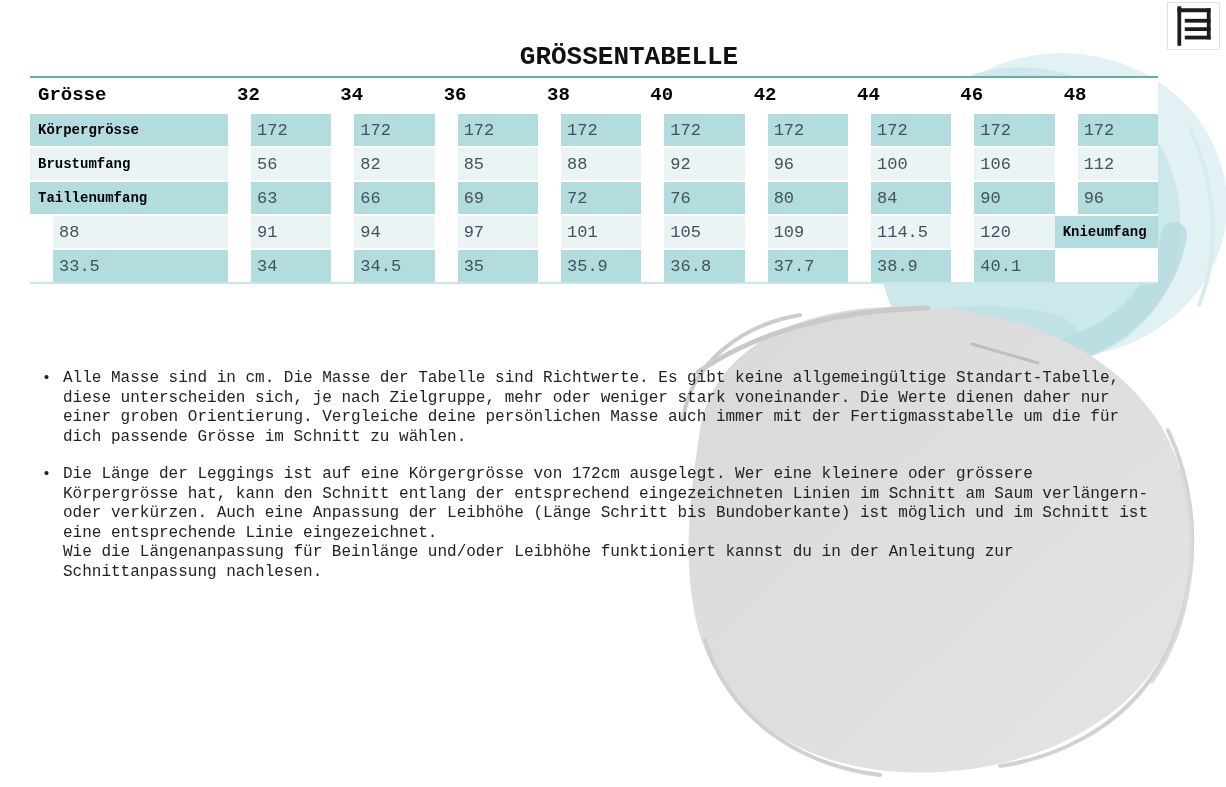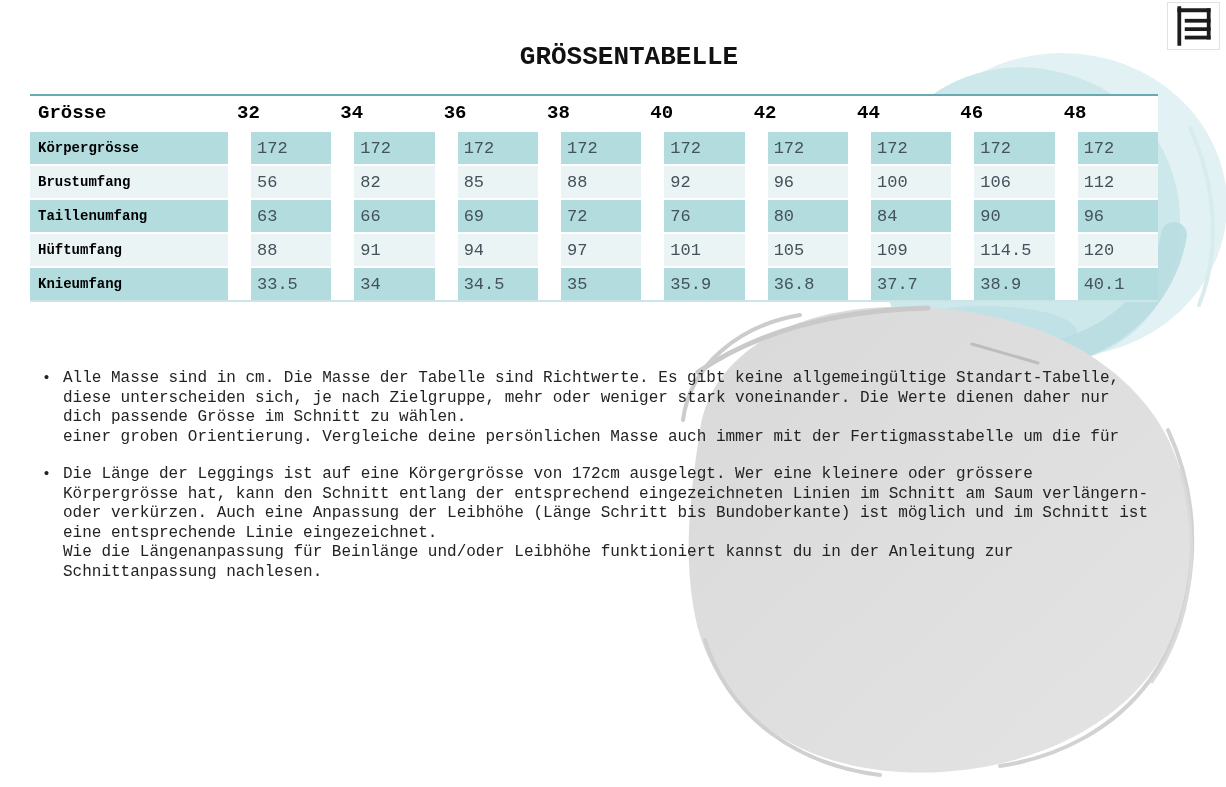--- a/index.html
+++ b/index.html
@@ -22,21 +22,21 @@
   }
 
   .title{
     position:absolute;left:0;top:26px;width:100%;
     text-align:center;font-size:26px;font-weight:bold;
     color:#111;z-index:2;margin:16px;letter-spacing:0;
   }
 
   
   .size-table{
-    position:absolute;left:30px;top:94px;width:1128px;z-index:2;
+    position:absolute;left:30px;top:76px;width:1128px;z-index:2;
     background:#fff;
     border-top:2px solid var(--table-line,#69aab1);
     border-bottom:2px solid var(--table-line-bottom,#cbe5e8);
     display:grid;
     grid-template-columns:198px repeat(9,1fr);
     grid-template-rows:34px repeat(5,32px);
     row-gap:2px;
     box-sizing:border-box;
   }
   .cell{display:flex;align-items:center;box-sizing:border-box;overflow:hidden;}
@@ -138,21 +138,20 @@
       <div class="cell rlabel label-col r-teal">Taillenumfang</div>
       <div class="cell val val-col r-teal">63</div>
       <div class="cell val val-col r-teal">66</div>
       <div class="cell val val-col r-teal">69</div>
       <div class="cell val val-col r-teal">72</div>
       <div class="cell val val-col r-teal">76</div>
       <div class="cell val val-col r-teal">80</div>
       <div class="cell val val-col r-teal">84</div>
       <div class="cell val val-col r-teal">90</div>
       <div class="cell val val-col r-teal">96</div>
-      <div class="cell rlabel label-col r-light">Hüftumfang</div>
       <div class="cell val val-col r-light">88</div>
       <div class="cell val val-col r-light">91</div>
       <div class="cell val val-col r-light">94</div>
       <div class="cell val val-col r-light">97</div>
       <div class="cell val val-col r-light">101</div>
       <div class="cell val val-col r-light">105</div>
       <div class="cell val val-col r-light">109</div>
       <div class="cell val val-col r-light">114.5</div>
       <div class="cell val val-col r-light">120</div>
       <div class="cell rlabel label-col r-teal">Knieumfang</div>
@@ -165,22 +164,22 @@
       <div class="cell val val-col r-teal">37.7</div>
       <div class="cell val val-col r-teal">38.9</div>
       <div class="cell val val-col r-teal">40.1</div>
     </div>
 
   <div class="notes">
       <div class="note">
         <span class="bullet">•</span>
         <div class="note-line">Alle Masse sind in cm. Die Masse der Tabelle sind Richtwerte. Es gibt keine allgemeingültige Standart-Tabelle,</div>
         <div class="note-line">diese unterscheiden sich, je nach Zielgruppe, mehr oder weniger stark voneinander. Die Werte dienen daher nur</div>
+        <div class="note-line">einer groben Orientierung. Vergleiche deine persönlichen Masse auch immer mit der Fertigmasstabelle um die für</div>
         <div class="note-line">dich passende Grösse im Schnitt zu wählen.</div>
-        <div class="note-line">einer groben Orientierung. Vergleiche deine persönlichen Masse auch immer mit der Fertigmasstabelle um die für</div>
       </div>
       <div class="note">
         <span class="bullet">•</span>
         <div class="note-line">Die Länge der Leggings ist auf eine Körgergrösse von 172cm ausgelegt. Wer eine kleinere oder grössere</div>
         <div class="note-line">Körpergrösse hat, kann den Schnitt entlang der entsprechend eingezeichneten Linien im Schnitt am Saum verlängern-</div>
         <div class="note-line">oder verkürzen. Auch eine Anpassung der Leibhöhe (Länge Schritt bis Bundoberkante) ist möglich und im Schnitt ist</div>
         <div class="note-line">eine entsprechende Linie eingezeichnet.</div>
         <div class="note-line">Wie die Längenanpassung für Beinlänge und/oder Leibhöhe funktioniert kannst du in der Anleitung zur</div>
         <div class="note-line">Schnittanpassung nachlesen.</div>
       </div>

